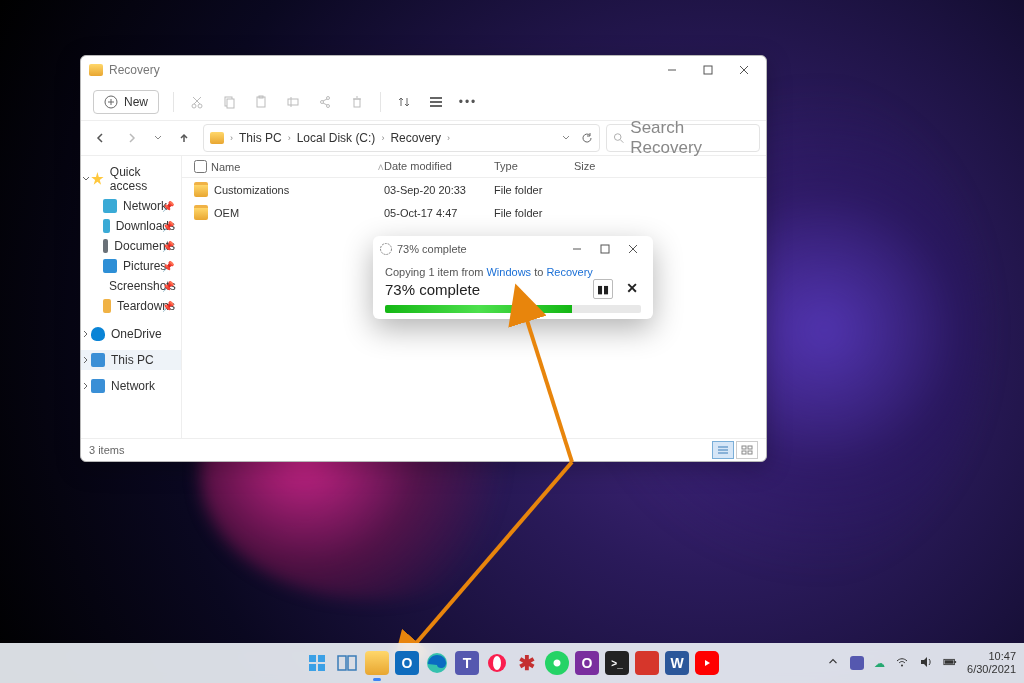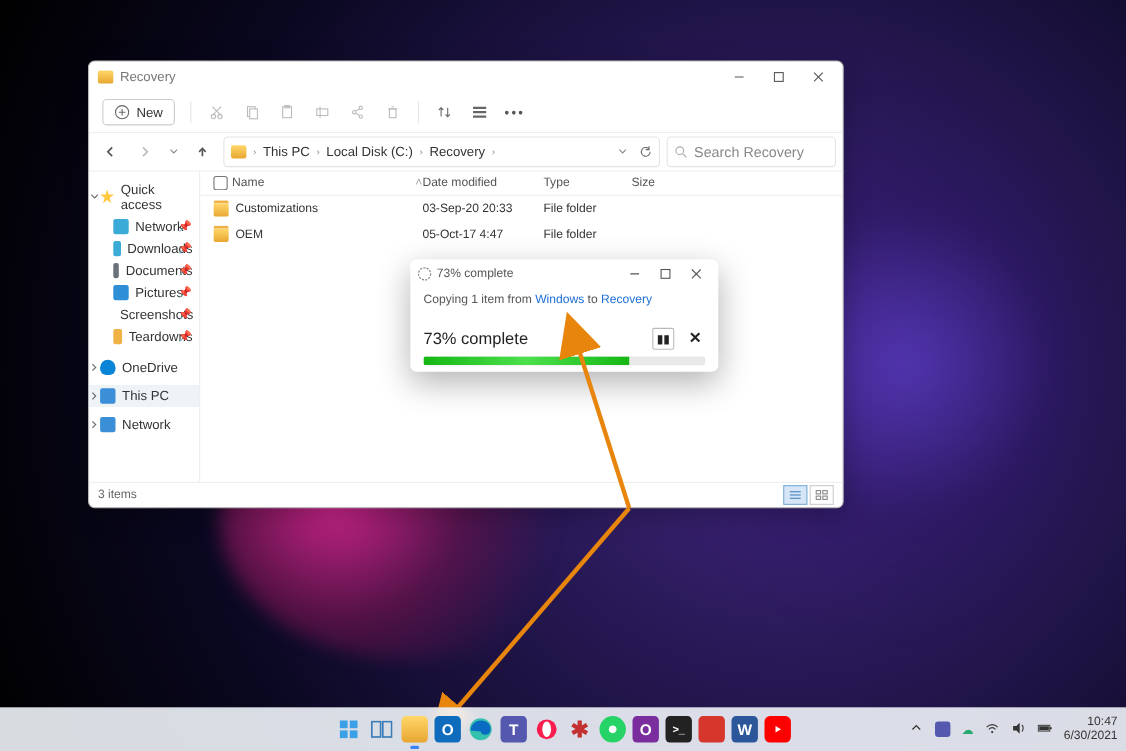--- a/index.html
+++ b/index.html
@@ -14,21 +14,21 @@
   .winbtn svg{width:10px;height:10px}
   .cmdbar{height:36px;display:flex;align-items:center;gap:14px;padding:0 12px;border-bottom:1px solid #eee}
   .newbtn{display:flex;align-items:center;gap:6px;border:1px solid #ccc;border-radius:4px;padding:4px 10px;font-size:12px;color:#333}
   .cmdicon{width:18px;height:18px;display:flex;align-items:center;justify-content:center;color:#999}
   .cmdsep{width:1px;height:20px;background:#e5e5e5}
   .navrow{height:34px;display:flex;align-items:center;gap:6px;padding:0 6px;border-bottom:1px solid #eee}
   .navarrow{width:26px;height:26px;display:flex;align-items:center;justify-content:center;color:#888}
   .addrbox{flex:1;height:26px;border:1px solid #e3e3e3;border-radius:4px;display:flex;align-items:center;gap:4px;padding:0 6px;font-size:12px;color:#444}
   .crumb{color:#333}
   .chv{color:#888;font-size:9px;margin:0 2px}
-  .searchbox{width:140px;height:26px;border:1px solid #e3e3e3;border-radius:4px;display:flex;align-items:center;padding:0 6px;color:#888;gap:6px;font-size:13px}
+  .searchbox{width:140px;height:26px;border:1px solid #e3e3e3;border-radius:4px;display:flex;align-items:center;padding:0 6px;color:#888;gap:6px;font-size:17px}
   .body{flex:1;display:flex;min-height:0}
   .side{width:100px;border-right:1px solid #eee;padding:6px 0;font-size:12px}
   .sideitem{display:flex;align-items:center;gap:6px;padding:3px 6px 3px 10px;color:#333;position:relative}
   .sideitem.sel{background:#eef3f8}
   .sideicon{width:14px;height:14px;border-radius:2px}
   .pin{position:absolute;right:6px;color:#b0b0b0;font-size:10px}
   .twisty{position:absolute;left:0;width:10px;height:10px;color:#666}
   .filepane{flex:1;display:flex;flex-direction:column;min-width:0}
   .cols{display:grid;grid-template-columns:190px 110px 80px 90px;padding:4px 12px;color:#555;font-size:11px;border-bottom:1px solid #eee}
   .row{display:grid;grid-template-columns:190px 110px 80px 90px;padding:4px 12px;font-size:11px;color:#333;align-items:center}
@@ -37,21 +37,21 @@
   .fico.file{background:#fff;border:1px solid #ccc;border-top:1px solid #ccc}
   .status{border-top:1px solid #eee;height:22px;display:flex;align-items:center;justify-content:space-between;padding:0 8px;font-size:11px;color:#666}
   .viewbtns{display:flex;gap:2px}
   .viewbtn{width:20px;height:16px;border:1px solid #ccc;display:flex;align-items:center;justify-content:center}
   
   .copydlg{position:absolute;left:373px;top:236px;width:280px;background:#fff;border-radius:6px;box-shadow:0 10px 30px rgba(0,0,0,.3);z-index:10;font-size:11px}
   .cd-title{height:26px;display:flex;align-items:center;padding:0 6px;color:#555}
   .cd-title .spacer{flex:1}
   .cd-title .winbtn{width:28px;height:26px}
   .cd-body{padding:4px 12px 6px}
-  .cd-line{color:#555;margin-bottom:20px}
+  .cd-line{color:#555;margin-bottom:1px}
   .cd-line a{color:#1a6fd6;text-decoration:none}
   .cd-pct{font-size:15px;color:#222;margin-bottom:6px;display:flex;align-items:center}
   .cd-ctrls{margin-left:auto;display:flex;gap:10px}
   .cd-ctrl{width:18px;height:18px;border:1px solid #bbb;border-radius:2px;display:flex;align-items:center;justify-content:center;font-size:11px}
   .cd-ctrl.x{border:none;font-size:14px;font-weight:bold}
   .cd-bar{height:8px;background:#e8e8e8;border-radius:2px;overflow:hidden;position:relative}
   .cd-fill{height:100%;background:linear-gradient(90deg,#14b714,#4de04d 50%,#14b714);width:73%}
   .cd-more{border-top:1px solid #eee;padding:8px 12px;color:#555;display:flex;align-items:center;gap:6px;margin-top:10px}
   
   .arrow{position:absolute;z-index:20;pointer-events:none}
@@ -273,21 +273,21 @@
             <svg class="twisty" viewBox="0 0 10 10">
               <polyline points="3,2 6,5 3,8" fill="none" stroke="#666"></polyline>
             </svg>
             <span class="sideicon" style="background:#3a8fd6"></span>
             <span>Network</span>
           </div>
       </div>
 
       <div class="filepane">
         <div class="cols">
-          <div style="display:flex;align-items:flex-start;gap:4px">
+          <div style="display:flex;align-items:center;gap:4px">
               <input type="checkbox" style="margin: 0px;">
               <span>Name</span>
               <span style="margin-left:auto;color:#aaa">˄</span>
             </div>
           <div>Date modified</div>
           <div>Type</div>
           <div>Size</div>
         </div>
         <div class="row">
           <div class="fname">

